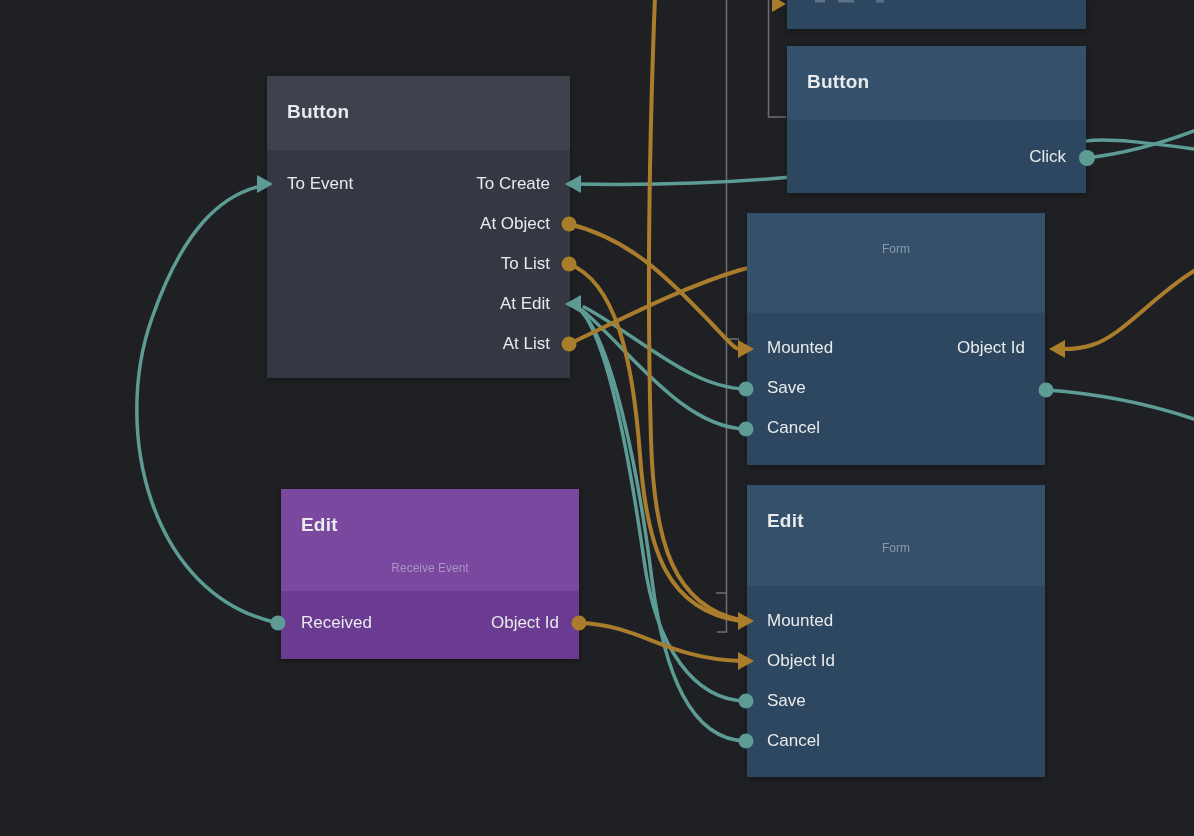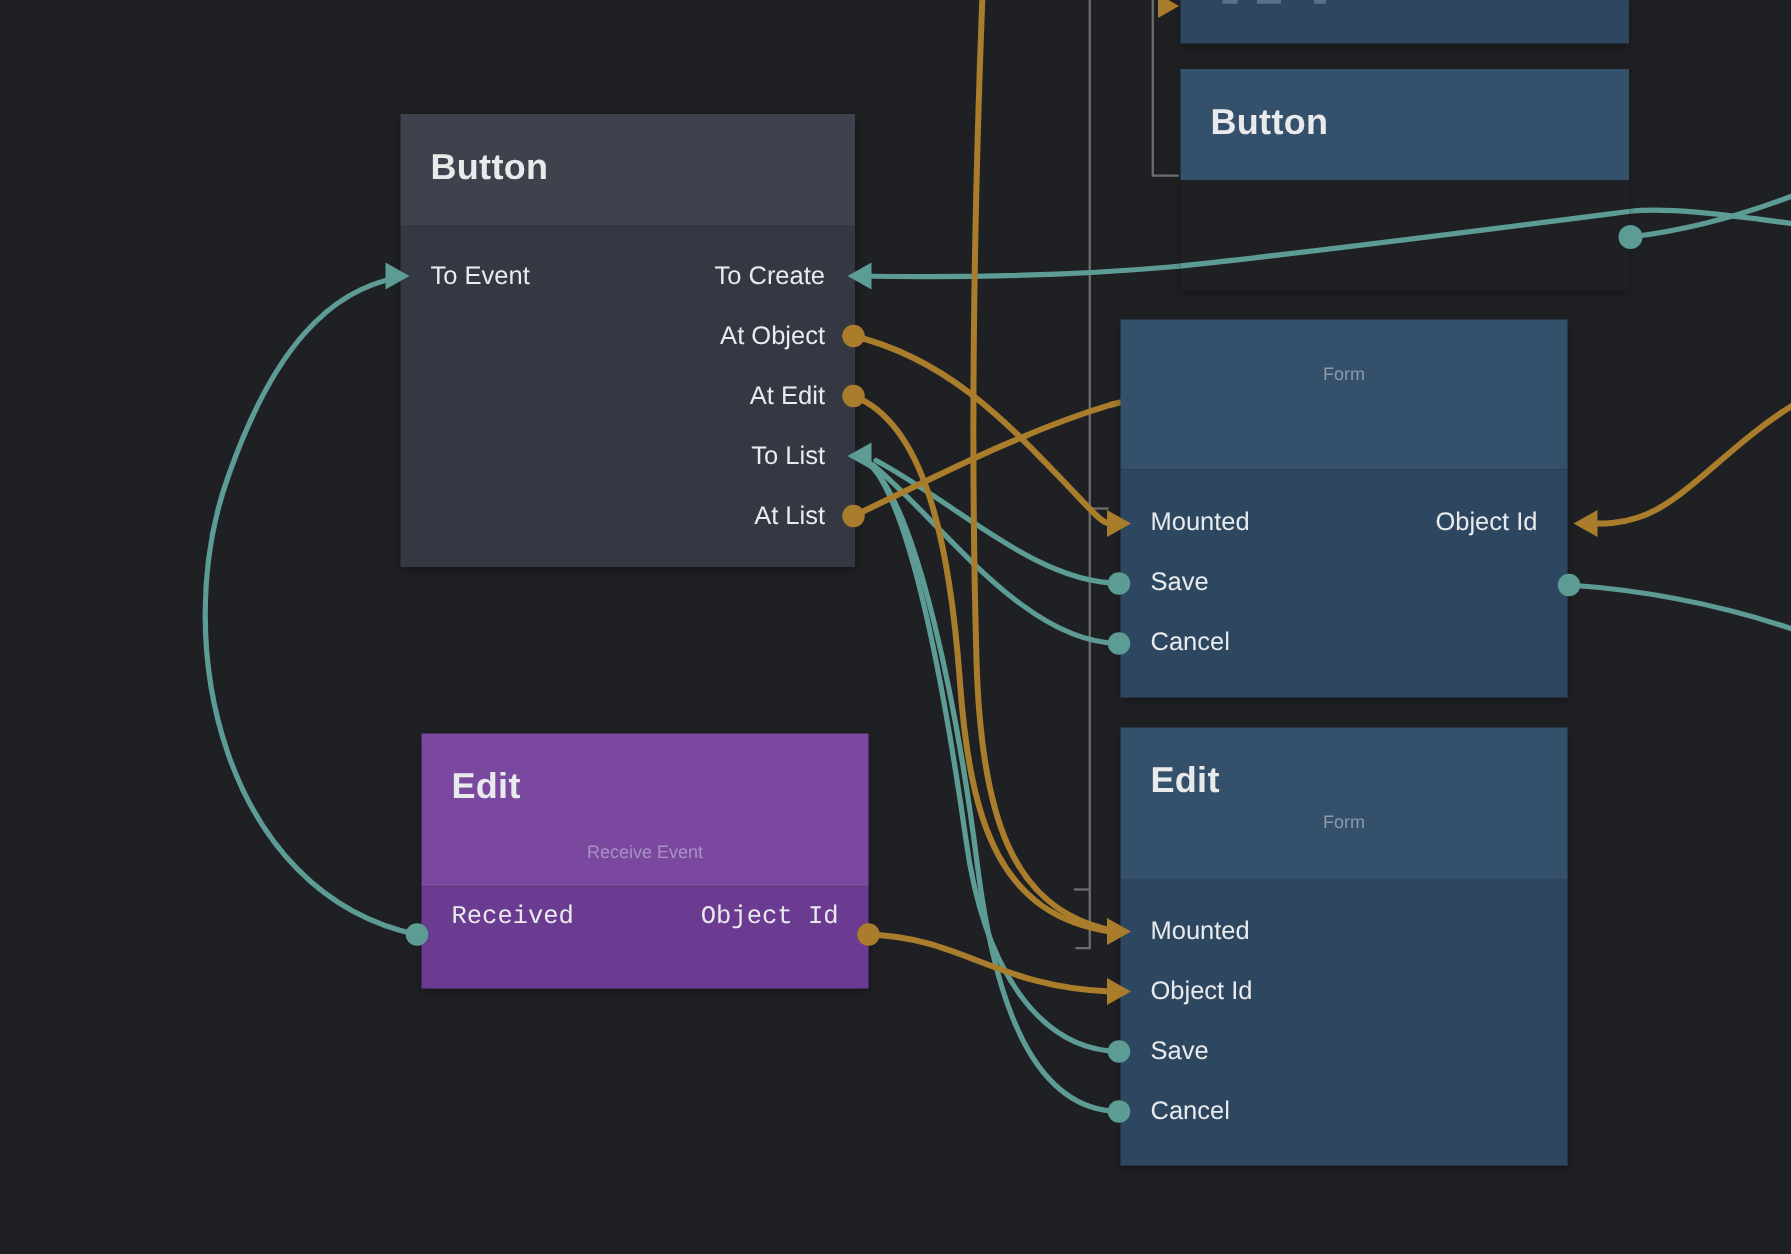--- a/index.html
+++ b/index.html
@@ -13,21 +13,21 @@
   }
   *{margin:0;padding:0;box-sizing:border-box;}
   html,body{width:1194px;height:836px;overflow:hidden;}
   body{background:var(--bg);font-family:"Liberation Sans",sans-serif;position:relative;}
   .canvas{position:absolute;inset:0;width:1194px;height:836px;}
   svg.layer{position:absolute;left:0;top:0;pointer-events:none;}
   #wires{z-index:1;}
   #overlay{z-index:3;}
   .node{position:absolute;z-index:2;box-shadow:0 2px 6px rgba(0,0,0,.35);}
   .node .hd{padding:22px 20px 0 20px;}
-  .node .title{font-size:24px;font-weight:600;color:var(--text);line-height:27px;letter-spacing:.2px;}
+  .node .title{font-size:19px;font-weight:600;color:var(--text);line-height:27px;letter-spacing:.2px;}
   .node .subtitle{font-size:12px;font-weight:400;line-height:28px;text-align:center;}
   .rows{position:relative;}
   .row{height:40px;display:flex;align-items:center;justify-content:space-between;padding:0 20px;}
   .plabel{font-size:17px;color:var(--text);white-space:nowrap;}
   .plabel.r{margin-left:auto;}
   
   #node-states{left:267px;top:76px;width:303px;height:302px;}
   #node-states .hd{height:74px;background:var(--slate-h);}
   #node-states .bd{height:228px;background:var(--slate-b);padding-top:14px;}
   #node-top-partial{left:787px;top:0;width:299px;height:29px;background:var(--blue-b);}
@@ -35,21 +35,21 @@
   #node-button .hd{height:74px;background:var(--blue-h);}
   #node-button .bd{height:73px;background:var(--blue-b);padding-top:17px;}
   #node-create{left:747px;top:213px;width:298px;height:252px;}
   #node-create .hd{height:100px;background:var(--blue-h);}
   #node-create .bd{height:152px;background:var(--blue-b);padding-top:15px;}
   #node-edit-form{left:747px;top:485px;width:298px;height:292px;}
   #node-edit-form .hd{height:101px;background:var(--blue-h);}
   #node-edit-form .bd{height:191px;background:var(--blue-b);padding-top:15px;}
   #node-edit-event{left:281px;top:489px;width:298px;height:170px;}
   #node-edit-event .hd{height:102px;background:var(--purple-h);}
-  #node-edit-event .bd{height:68px;background:var(--purple-b);padding-top:0;font-family:Liberation Mono, monospace;}
+  #node-edit-event .bd{height:68px;background:var(--purple-b);padding-top:12px;}
   .sub-blue{color:var(--sub-blue);}
   .sub-purple{color:var(--sub-purple);margin-top:16px;}
   .wire{fill:none;stroke-linecap:round;pointer-events:stroke;}
   .wire.teal{stroke:var(--teal);stroke-width:3.5;}
   .wire.orange{stroke:var(--orange);stroke-width:4;}
   .gline{fill:none;stroke:var(--gray-line);stroke-width:1.5;}
   .dot.teal{fill:var(--teal);} .dot.orange{fill:var(--orange);}
   .arrow.teal{fill:var(--teal);} .arrow.orange{fill:var(--orange);}
   .remnant{fill:#7f93a8;opacity:.55;}
 </style>
@@ -81,39 +81,44 @@
     <path class="wire orange" d="M 579 623 C 642 625 664 658 740 661"></path>
     <path class="wire orange" d="M 1194 271 C 1152 297 1122 336 1092 345 C 1077 350 1066 349 1058 349"></path>
   </svg>
 
   <div class="node" id="node-top-partial"></div>
 
   <div class="node" id="node-button">
     <div class="hd">
       <div class="title">Button</div>
     </div>
+    <div class="bd rows">
+      <div class="row">
+        <span class="plabel r">Click</span>
+      </div>
+    </div>
   </div>
 
   <div class="node" id="node-states">
     <div class="hd">
       <div class="title">Button</div>
     </div>
     <div class="bd rows">
       <div class="row">
         <span class="plabel">To Event</span>
         <span class="plabel">To Create</span>
       </div>
       <div class="row">
         <span class="plabel r">At Object</span>
       </div>
       <div class="row">
+        <span class="plabel r">To List</span>
+      </div>
+      <div class="row">
         <span class="plabel r">At Edit</span>
-      </div>
-      <div class="row">
-        <span class="plabel r">To List</span>
       </div>
       <div class="row">
         <span class="plabel r">At List</span>
       </div>
     </div>
   </div>
 
   <div class="node" id="node-create">
     <div class="hd">
       <div class="subtitle sub-blue">Form</div>

